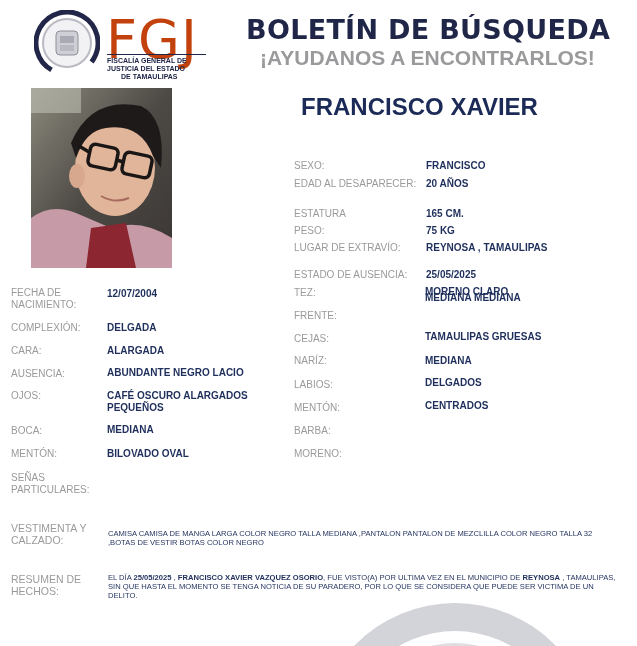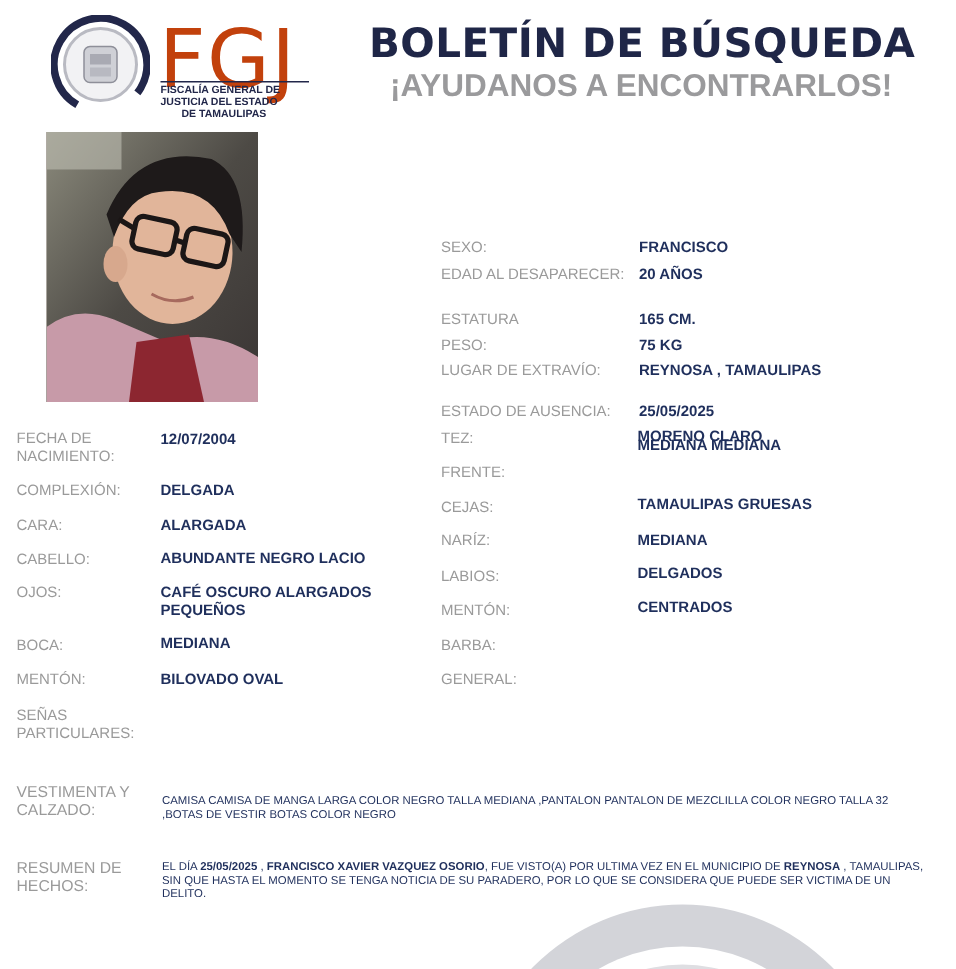--- a/index.html
+++ b/index.html
@@ -83,20 +83,21 @@
       <rect x="58" y="58" width="28" height="22" rx="5" transform="rotate(12 72 69)"></rect>
       <rect x="92" y="66" width="28" height="22" rx="5" transform="rotate(12 106 77)"></rect>
       <path d="M86 72 L92 74"></path>
       <path d="M58 64 L48 58"></path>
     </g>
     <path d="M70 108 Q84 116 98 110" stroke="#a76a5e" stroke-width="2" fill="none"></path>
   </svg>
 </div>
 
 <div class="name">
+  <div>FRANCISCO XAVIER</div>
 </div>
 
 <div class="lbl" style="left:294px;top:160px">SEXO:</div>
 <div class="val" style="left:426px;top:160px">FRANCISCO</div>
 <div class="lbl" style="left:294px;top:178px">EDAD AL DESAPARECER:</div>
 <div class="val" style="left:426px;top:178px">20 AÑOS</div>
 <div class="lbl" style="left:294px;top:208px">ESTATURA</div>
 <div class="val" style="left:426px;top:208px">165 CM.</div>
 <div class="lbl" style="left:294px;top:225px">PESO:</div>
 <div class="val" style="left:426px;top:225px">75 KG</div>
@@ -104,21 +105,21 @@
 <div class="val" style="left:426px;top:242px">REYNOSA  , TAMAULIPAS</div>
 <div class="lbl" style="left:294px;top:269px">ESTADO DE AUSENCIA:</div>
 <div class="val" style="left:426px;top:269px">25/05/2025</div>
 
 <div class="lbl wrap" style="left:11px;top:287px;width:85px">FECHA DE NACIMIENTO:</div>
 <div class="val" style="left:107px;top:288px">12/07/2004</div>
 <div class="lbl" style="left:11px;top:322px">COMPLEXIÓN:</div>
 <div class="val" style="left:107px;top:322px">DELGADA</div>
 <div class="lbl" style="left:11px;top:345px">CARA:</div>
 <div class="val" style="left:107px;top:345px">ALARGADA</div>
-<div class="lbl" style="left:11px;top:368px">CABELLO:</div>
+<div class="lbl" style="left:11px;top:368px">AUSENCIA:</div>
 <div class="val" style="left:107px;top:367px">ABUNDANTE NEGRO LACIO</div>
 <div class="lbl" style="left:11px;top:390px">OJOS:</div>
 <div class="val wrap" style="left:107px;top:390px;width:165px">CAFÉ OSCURO ALARGADOS PEQUEÑOS</div>
 <div class="lbl" style="left:11px;top:425px">BOCA:</div>
 <div class="val" style="left:107px;top:424px">MEDIANA</div>
 <div class="lbl" style="left:11px;top:448px">MENTÓN:</div>
 <div class="val" style="left:107px;top:448px">BILOVADO OVAL</div>
 <div class="lbl wrap" style="left:11px;top:472px;width:95px">SEÑAS PARTICULARES:</div>
 
 <div class="lbl" style="left:294px;top:287px">TEZ:</div>
@@ -127,19 +128,19 @@
 <div class="val" style="left:425px;top:292px">MEDIANA  MEDIANA</div>
 <div class="lbl" style="left:294px;top:333px">CEJAS:</div>
 <div class="val" style="left:425px;top:331px">TAMAULIPAS GRUESAS</div>
 <div class="lbl" style="left:294px;top:355px">NARÍZ:</div>
 <div class="val" style="left:425px;top:355px">MEDIANA</div>
 <div class="lbl" style="left:294px;top:379px">LABIOS:</div>
 <div class="val" style="left:425px;top:377px">DELGADOS</div>
 <div class="lbl" style="left:294px;top:402px">MENTÓN:</div>
 <div class="val" style="left:425px;top:400px">CENTRADOS</div>
 <div class="lbl" style="left:294px;top:425px">BARBA:</div>
-<div class="lbl" style="left:294px;top:448px">GENERAL:</div>
+<div class="lbl" style="left:294px;top:448px">MORENO:</div>
 
 <div class="lbl wrap" style="left:11px;top:522px;width:90px;font-size:10.5px">VESTIMENTA Y CALZADO:</div>
 <div class="long" style="left:108px;top:529px">CAMISA CAMISA DE MANGA LARGA COLOR NEGRO TALLA MEDIANA ,PANTALON PANTALON DE MEZCLILLA COLOR NEGRO TALLA 32 ,BOTAS DE VESTIR BOTAS COLOR NEGRO</div>
 
 <div class="lbl wrap" style="left:11px;top:573px;width:85px;font-size:10.5px">RESUMEN DE HECHOS:</div>
 <div class="long" style="left:108px;top:573px"><span>EL DÍA </span><b>25/05/2025</b><span> , </span><b>FRANCISCO XAVIER VAZQUEZ OSORIO</b><span>, FUE VISTO(A) POR ULTIMA VEZ EN EL MUNICIPIO DE </span><b>REYNOSA</b><span> , TAMAULIPAS, SIN QUE HASTA EL MOMENTO SE TENGA NOTICIA DE SU PARADERO, POR LO QUE SE CONSIDERA QUE PUEDE SER VICTIMA DE UN DELITO.</span></div>
 
 </body></html>

